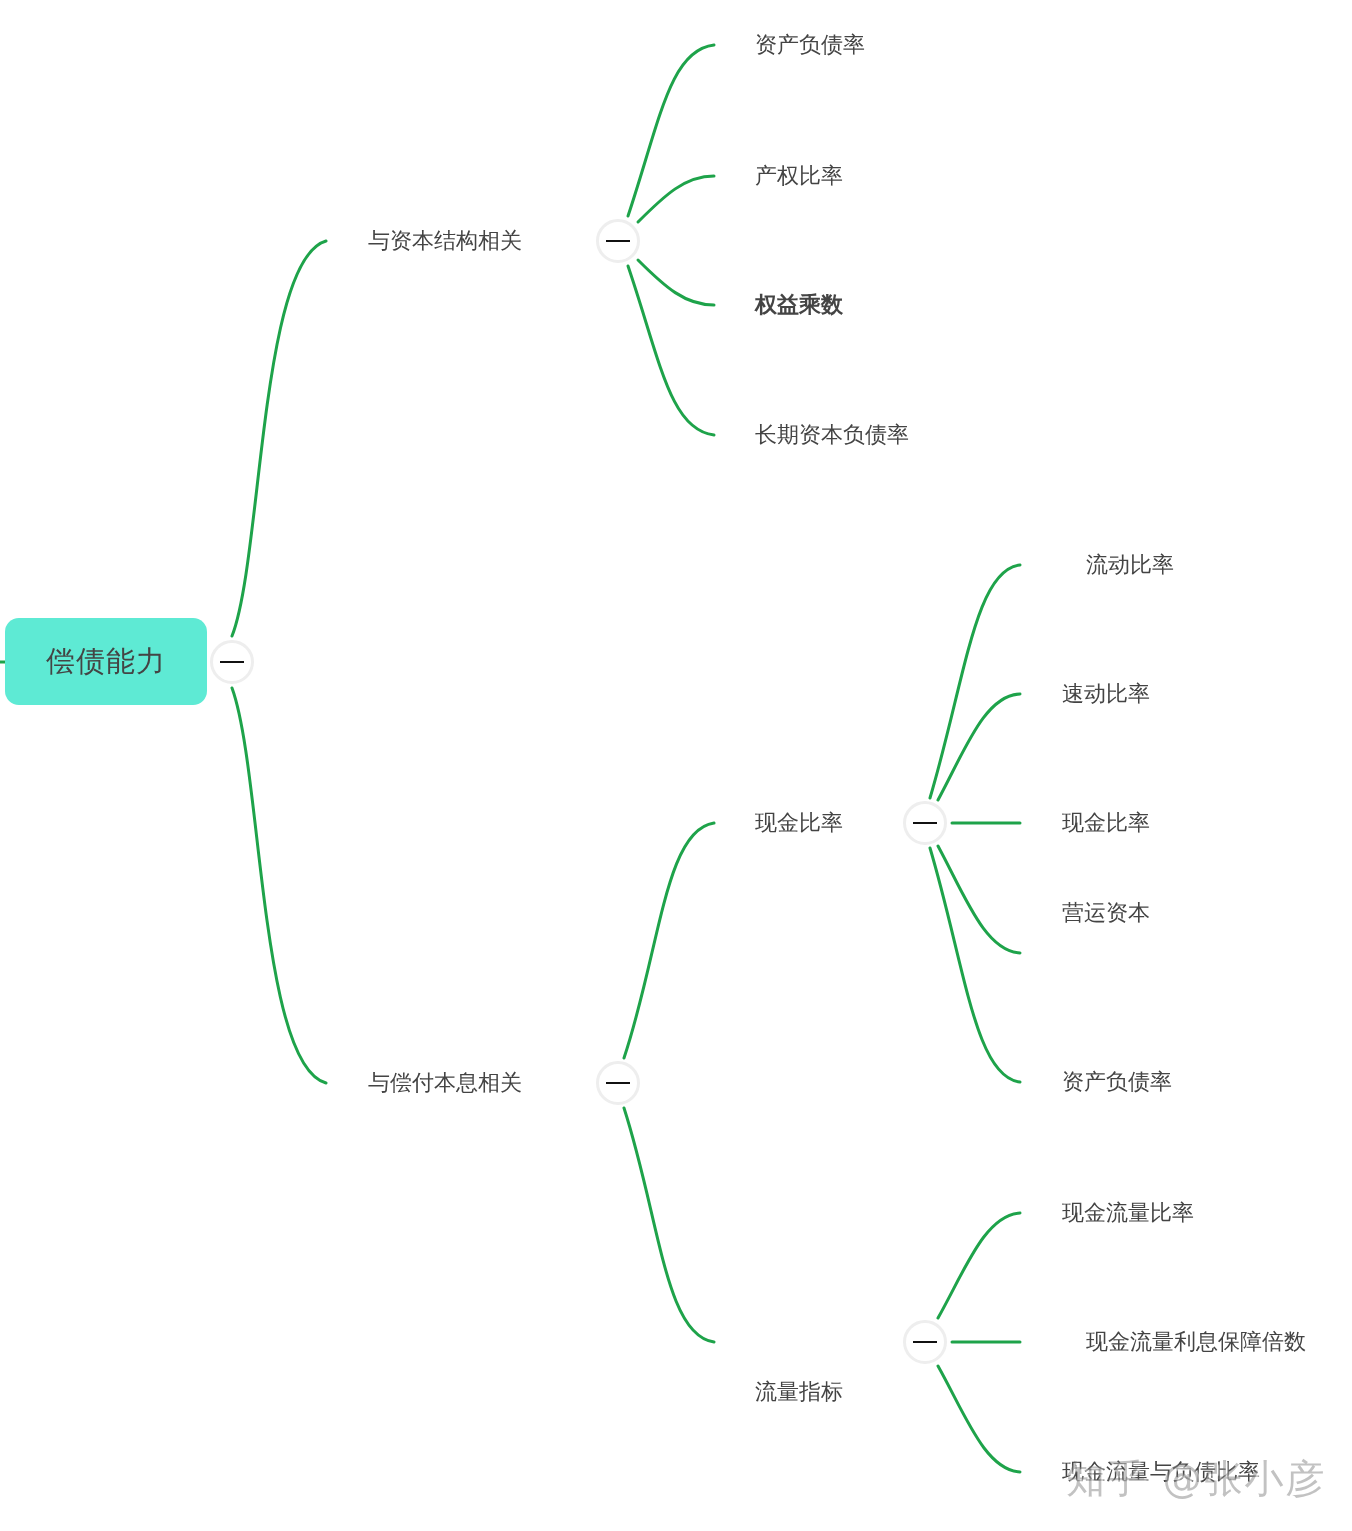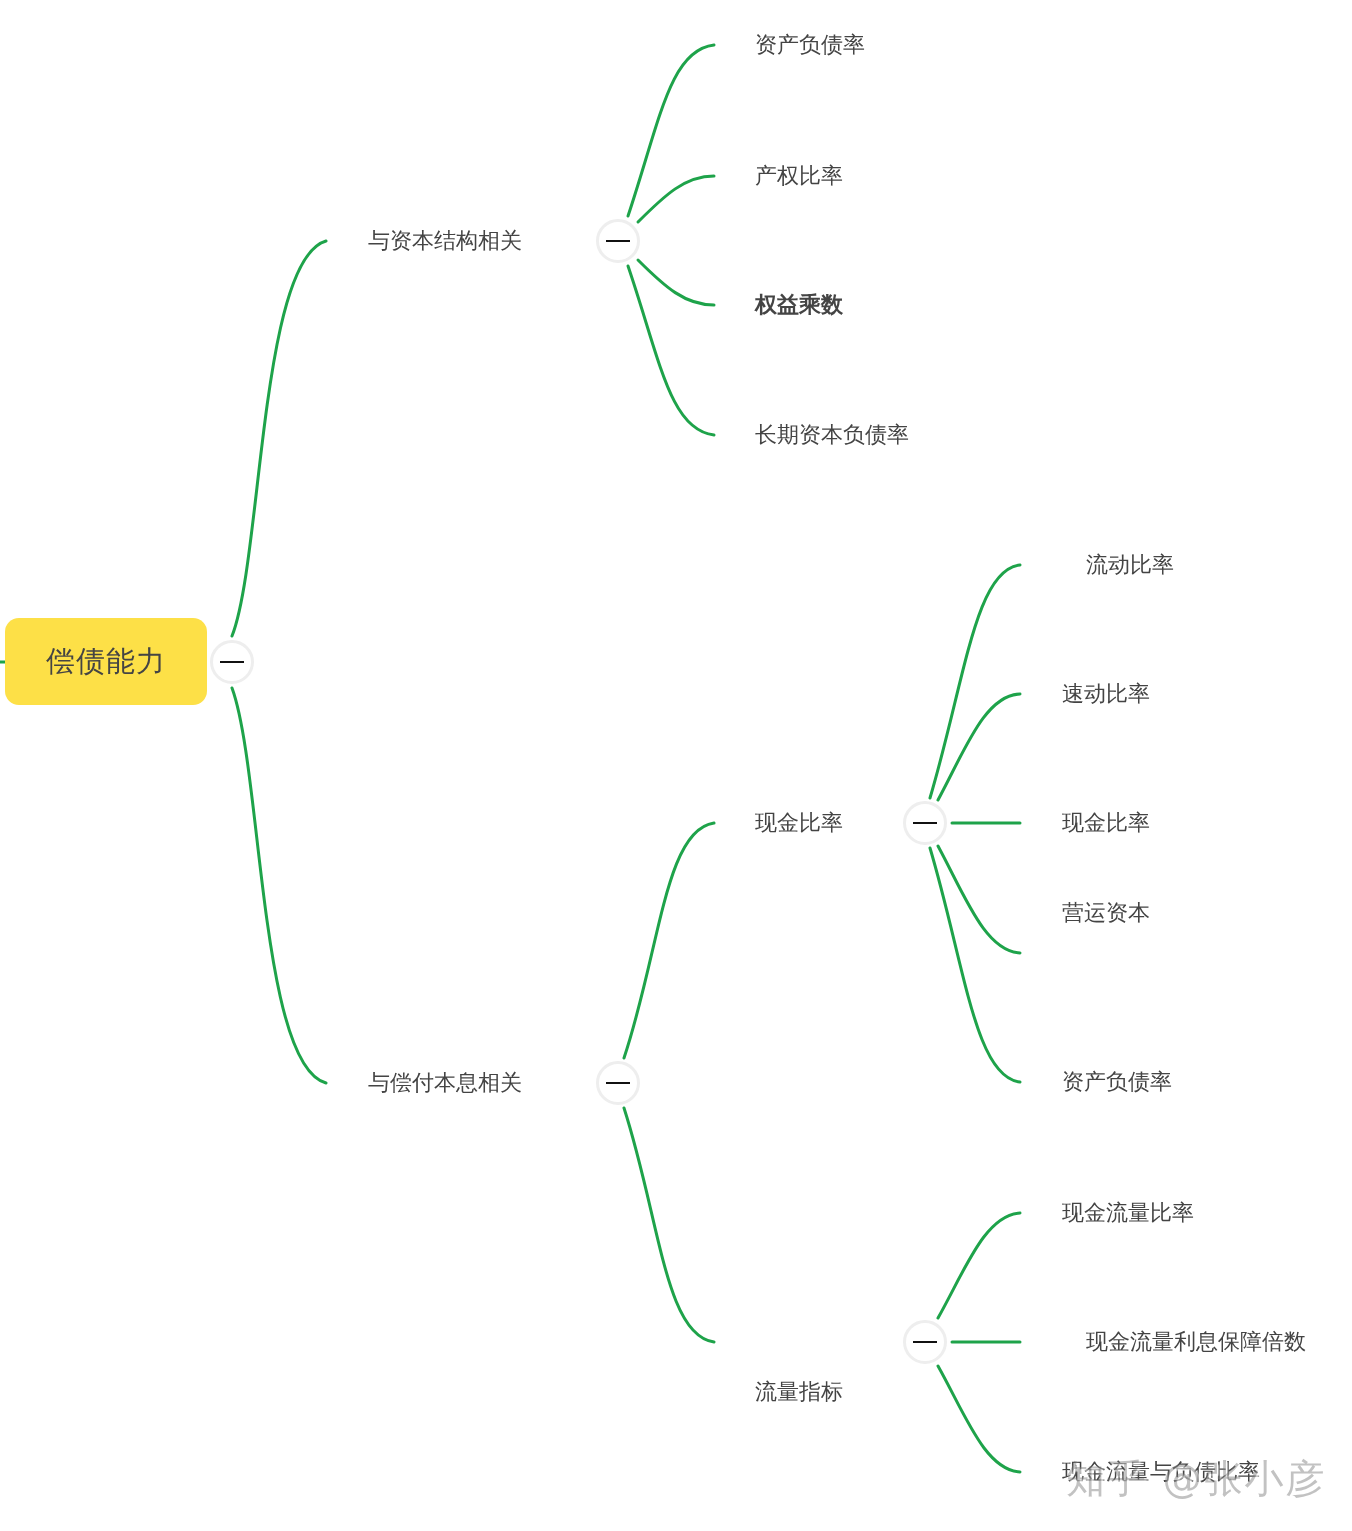--- a/index.html
+++ b/index.html
@@ -1,20 +1,20 @@
 <!DOCTYPE html>
 <html><head>
 <meta charset="utf-8">
 <style>
   html, body { margin:0; padding:0; background:#ffffff; }
   body { width:1352px; height:1531px; position:relative; overflow:hidden;
          font-family:"DejaVu Sans","Liberation Sans",sans-serif; }
   #edges { position:absolute; left:0; top:0; width:1352px; height:1531px; }
   .root-node { position:absolute; left:5px; top:618px; width:202px; height:87px;
-               background:#fde047; border-radius:14px; display:flex; align-items:center;
+               background:#5eead4; border-radius:14px; display:flex; align-items:center;
                justify-content:center; font-size:29px; color:#444; letter-spacing:1px; }
   .node-label { position:absolute; font-size:22px; color:#444; white-space:nowrap;
                 line-height:30px; transform:translateY(-50%); }
   .toggle { position:absolute; width:44px; height:44px; margin-left:-22px; margin-top:-22px;
             border-radius:50%; background:#fff; border:3px solid #eeeeee; box-sizing:border-box;
             display:flex; align-items:center; justify-content:center; cursor:pointer; }
   .toggle .minus { width:24px; height:2px; background:#111; }
   .watermark { position:absolute; left:1066px; top:1452px; font-size:39px; color:rgba(120,120,120,0.45);
                white-space:nowrap; letter-spacing:2px; pointer-events:none;
                text-shadow:2px 2px 2px rgba(255,255,255,0.7); }

